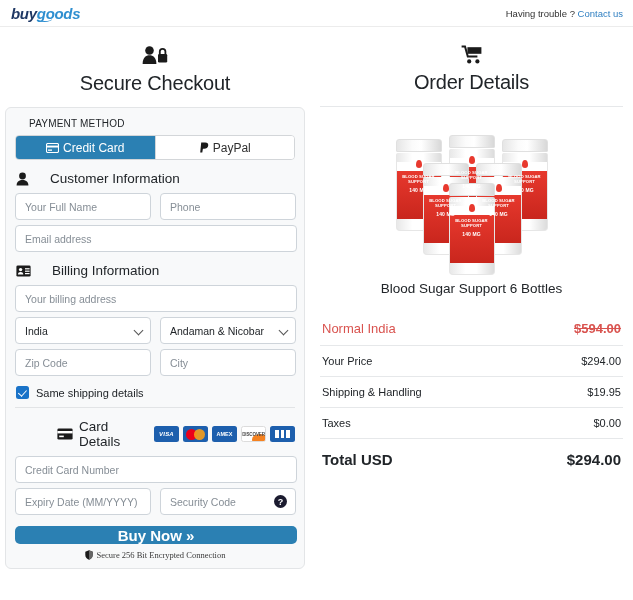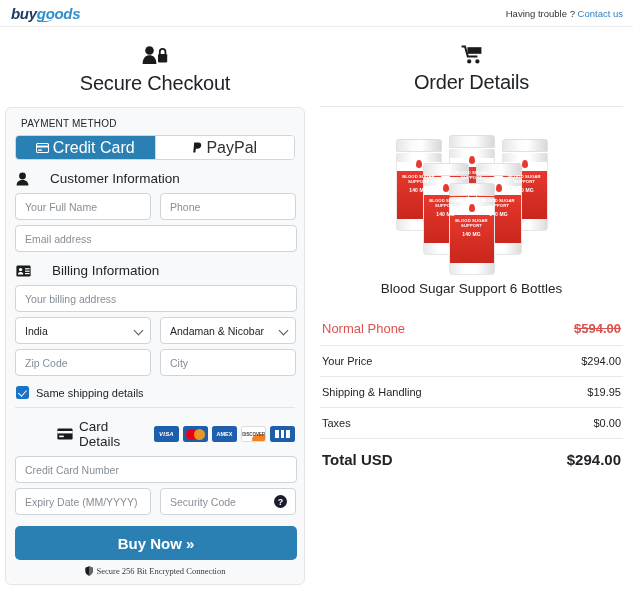--- a/index.html
+++ b/index.html
@@ -84,37 +84,37 @@
     border: 1px solid #e3e5e7;
     border-radius: 6px;
     padding: 9px 9px 8px 9px;
     width: 300px;
     margin: 0 auto;
   }
   .pm-label {
     font-size: 10px;
     color: #212529;
     letter-spacing: .2px;
-    margin: 1px 0 6px 6px;
+    margin: 1px 0 6px 14px;
   }
   .pm-tabs {
     display: flex;
     border: 1px solid #d3d6d9;
     border-radius: 4px;
     overflow: hidden;
     height: 25px;
     background: #fff;
   }
   .pm-tab {
     flex: 1;
     display: flex;
     align-items: center;
     justify-content: center;
     gap: 4px;
-    font-size: 16px;
+    font-size: 12px;
     color: #303030;
     background: #ffffff;
     cursor: pointer;
   }
   .pm-tab.active {
     background: #2b80b3;
     color: #ffffff;
   }
   .pm-tab + .pm-tab { border-left: 1px solid #d3d6d9; }
 
@@ -243,21 +243,21 @@
     position: absolute; right: 9px; top: 7px;
     width: 13px; height: 13px; border-radius: 50%;
     background: #1b1b2f; color: #fff;
     font-size: 9px; font-weight: bold;
     display: flex; align-items: center; justify-content: center;
     cursor: pointer;
   }
 
   .buy-btn {
     margin-top: 11px;
-    height: 34px;
+    height: 18px;
     width: 282px;
     background: #2b80b3;
     border: none;
     border-radius: 5px;
     color: #ffffff;
     font-size: 15px;
     font-weight: bold;
     display: flex;
     align-items: center;
     justify-content: center;
@@ -581,21 +581,21 @@
               <div class="logo-dot"></div>
             <div class="lbl"><span>BLOOD SUGAR</span><br><span>SUPPORT</span><span class="mg">140 MG</span></div>
           </div>
         </div>
       </div>
     </div>
 
     <div class="product-name">Blood Sugar Support 6 Bottles</div>
 
     <div class="price-row normal">
-      <span class="lbl-t">Normal Phone</span>
+      <span class="lbl-t">Normal India</span>
       <span class="val">$594.00</span>
     </div>
     <div class="price-row">
       <span class="lbl-t">Your Price</span>
       <span class="val">$294.00</span>
     </div>
     <div class="price-row">
       <span class="lbl-t">Shipping &amp; Handling</span>
       <span class="val">$19.95</span>
     </div>

